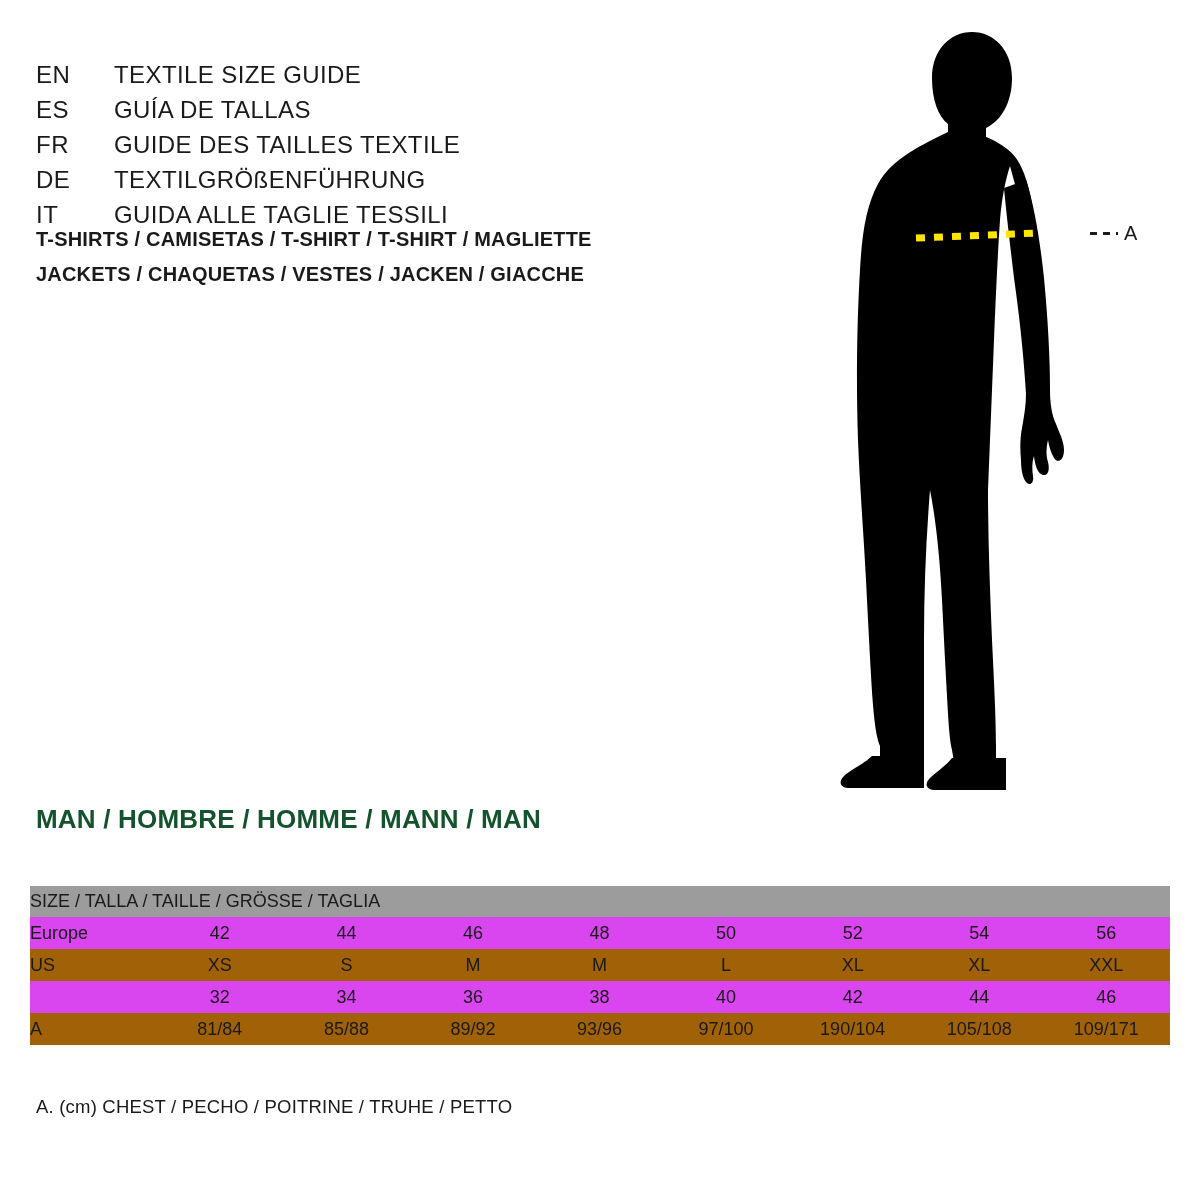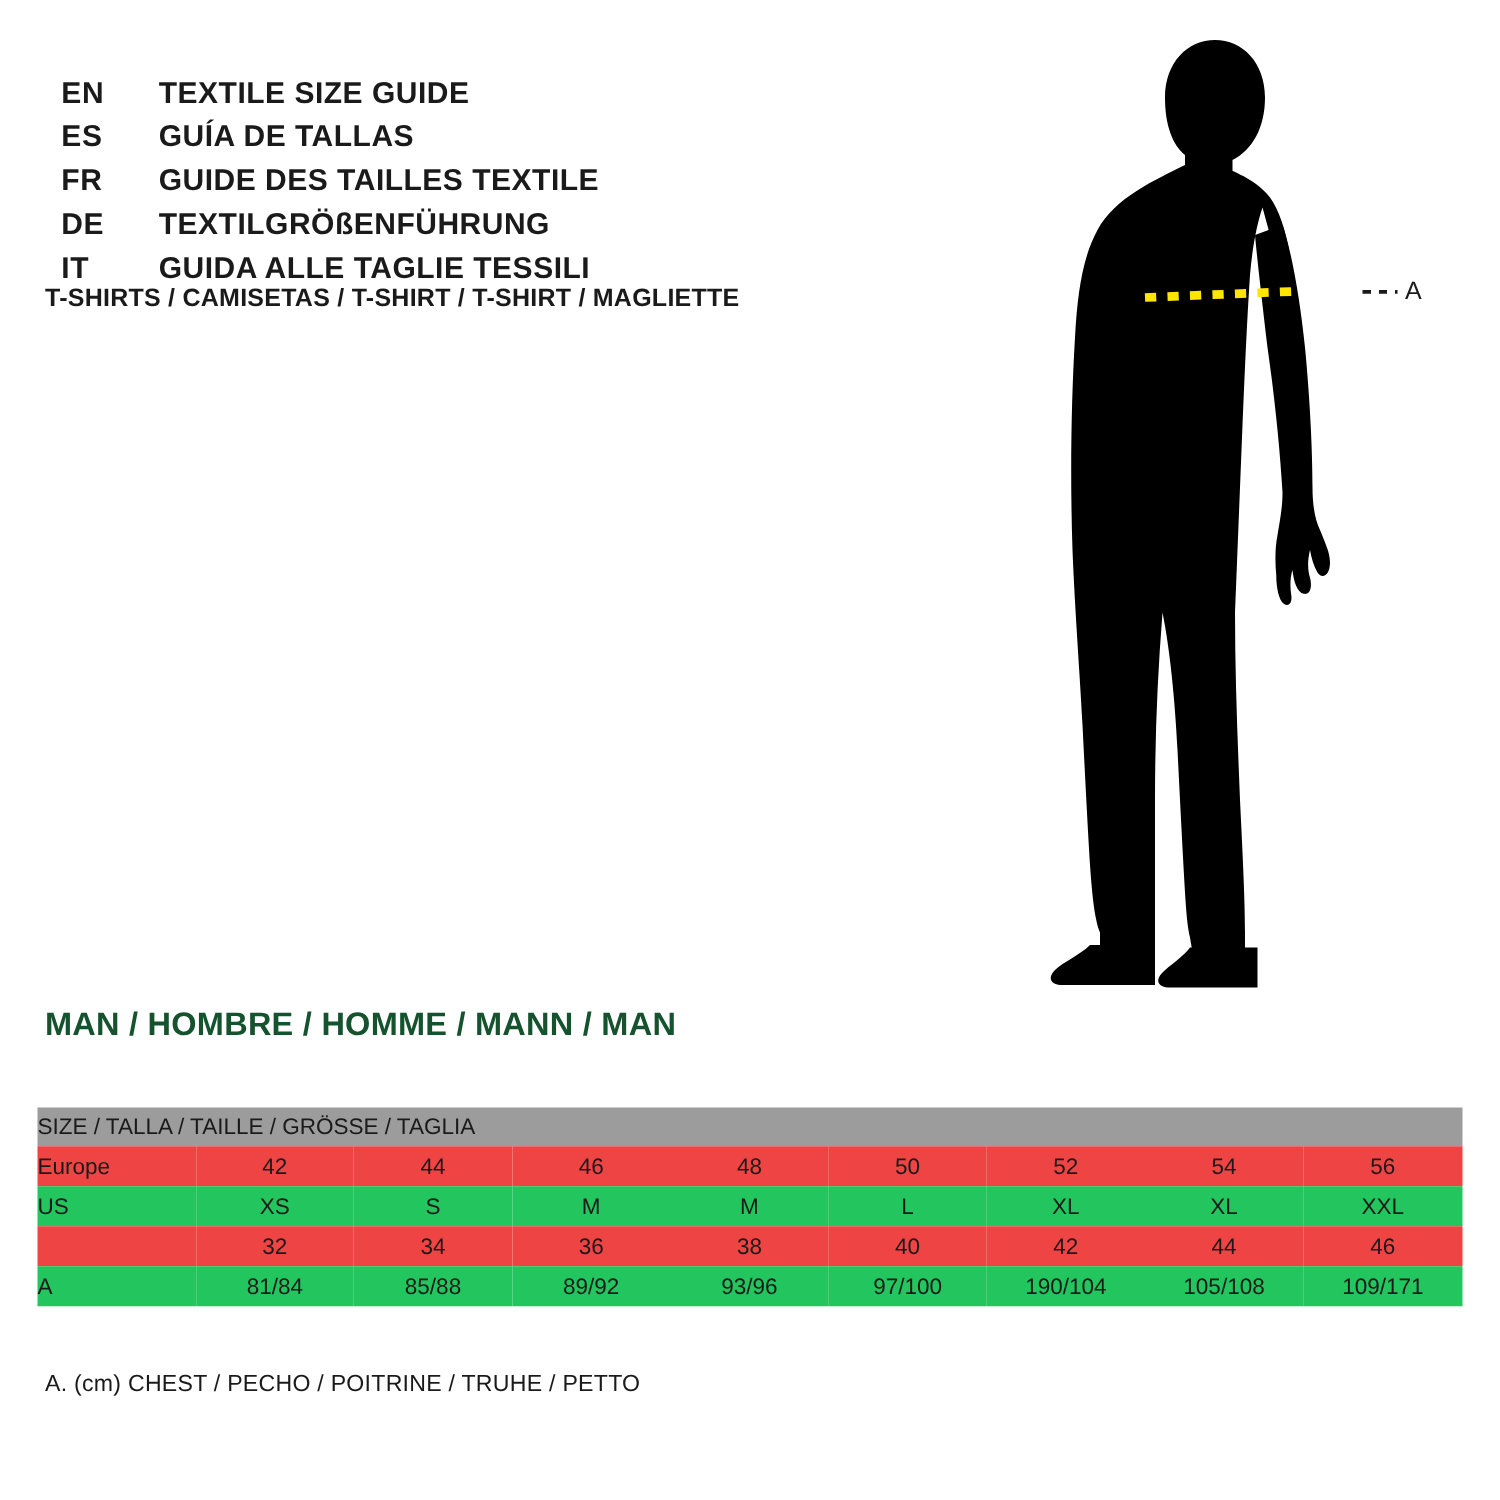--- a/index.html
+++ b/index.html
@@ -17,24 +17,23 @@
   }
   .page {
     position: relative;
     width: 1200px;
     height: 1200px;
   }
 
   
   .lang-block {
     position: absolute;
-    left: 49px;
+    left: 36px;
     top: 28px;
     width: 720px;
-    font-weight: bold;
   }
   .lang-row {
     display: flex;
     align-items: baseline;
     height: 35px;
   }
   .lang-code {
     width: 78px;
     font-size: 24px;
     letter-spacing: 0.5px;
@@ -124,22 +123,22 @@
   }
   td.val-cell {
     text-align: center;
   }
   tr.head-row td {
     background: #9c9c9c;
     font-size: 18px;
     height: 31px;
     margin-left: 12px;
   }
-  tr.band td { background: #ef4444; }
-  tr.plain td { background: #22c55e; }
+  tr.band td { background: #d946ef; }
+  tr.plain td { background: #a16207; }
 
   .footnote {
     position: absolute;
     left: 36px;
     top: 1096px;
     font-size: 18.5px;
     color: #1a1a1a;
     letter-spacing: 0.2px;
   }
 </style>
@@ -166,20 +165,21 @@
       <span class="lang-title">TEXTILGRÖßENFÜHRUNG</span>
     </div>
     <div class="lang-row">
       <span class="lang-code">IT</span>
       <span class="lang-title">GUIDA ALLE TAGLIE TESSILI</span>
     </div>
   </div>
 
   <div class="garment-lines">
     <div class="garment-line">T-SHIRTS / CAMISETAS / T-SHIRT / T-SHIRT / MAGLIETTE</div>
+    <div class="garment-line">JACKETS / CHAQUETAS / VESTES / JACKEN / GIACCHE</div>
   </div>
 
   <div class="figure-wrap">
     <svg width="360" height="780" viewBox="0 0 360 780" xmlns="http://www.w3.org/2000/svg">
       <g fill="#000000">
 
         <path d="M112,58 C112,30 130,12 152,12 C174,12 192,30 192,58 C192,82 182,100 166,108
                  L166,124 L128,124 L128,104 C118,96 112,80 112,58 Z"></path>
 
         <path d="M128,112

